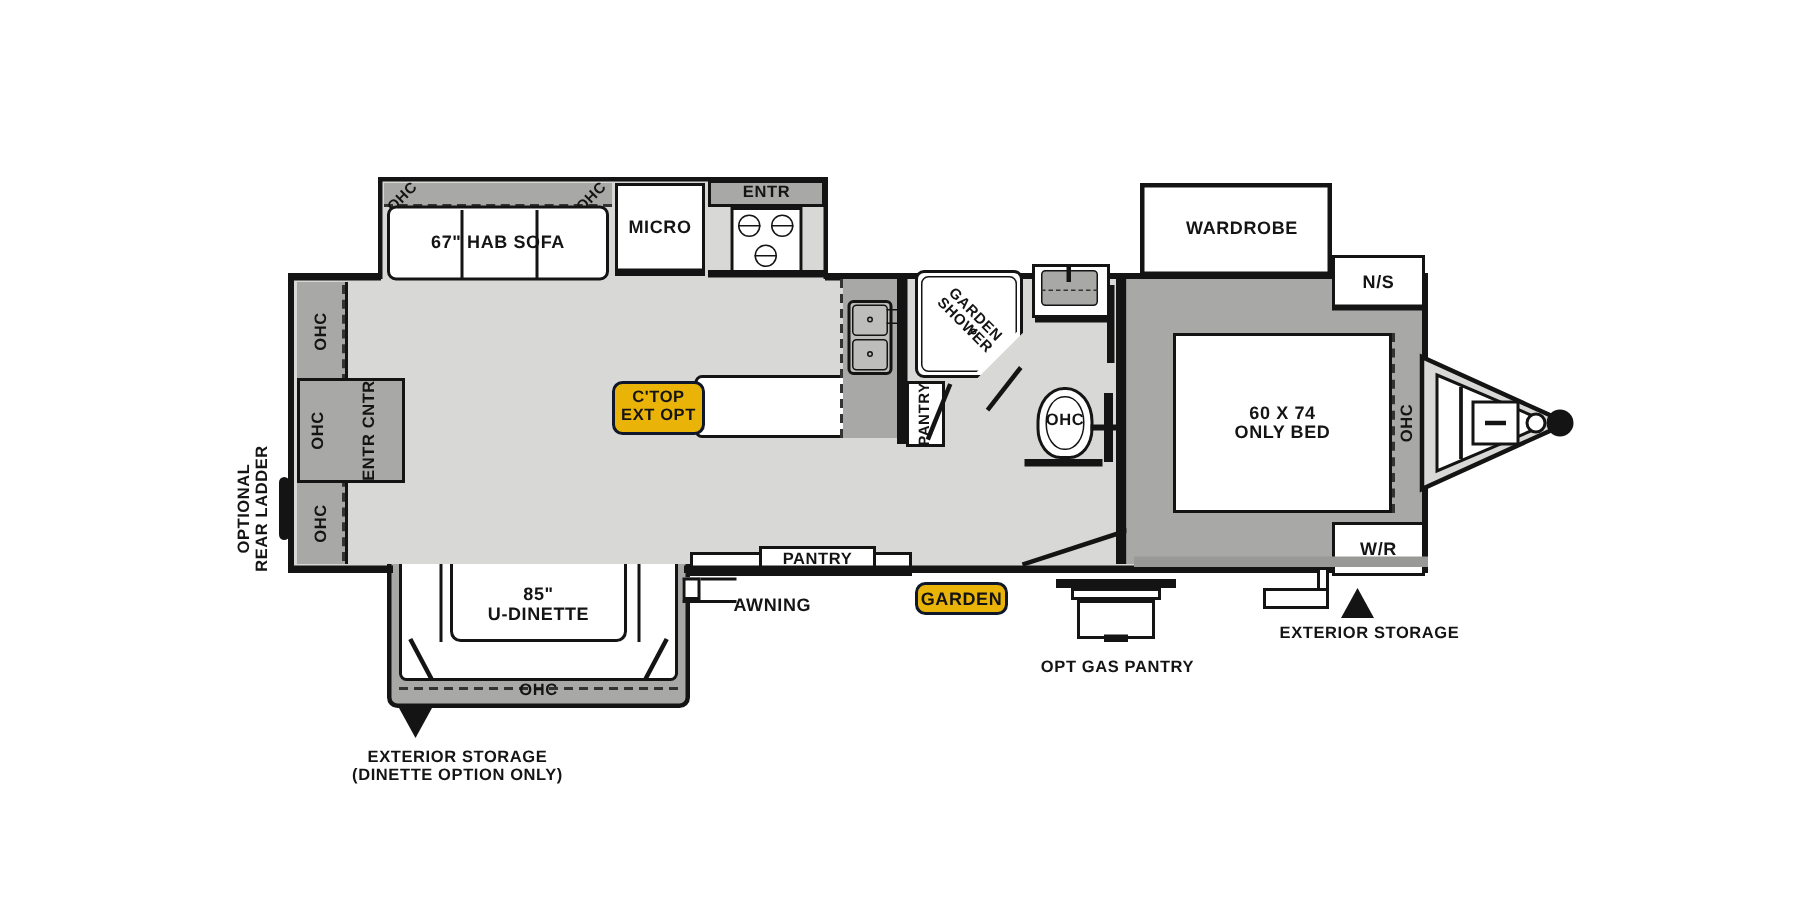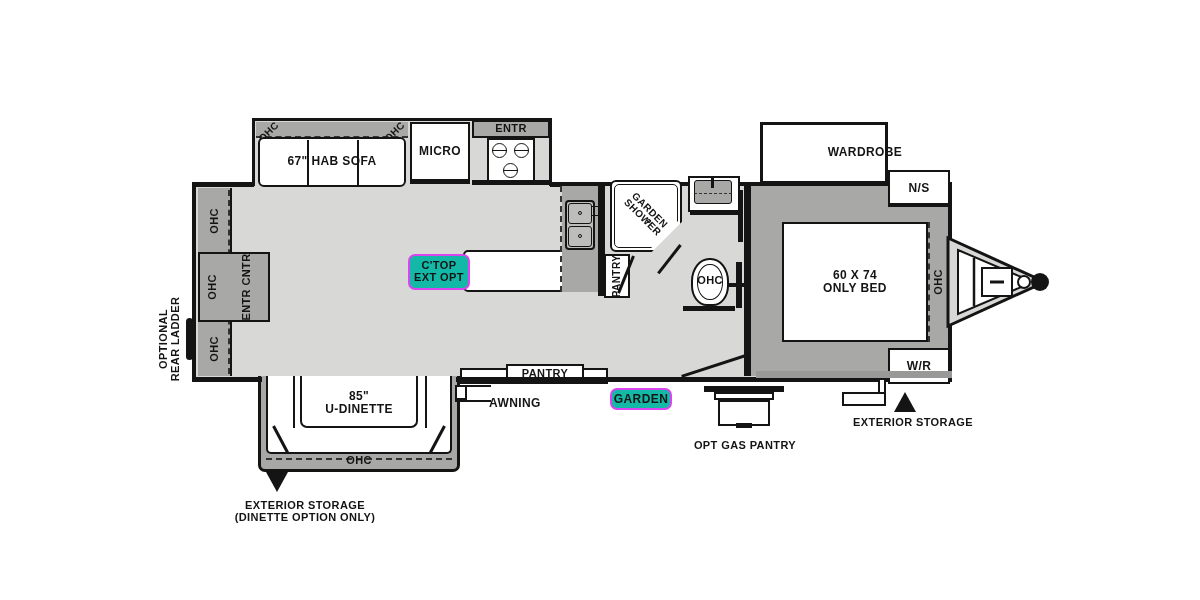--- a/index.html
+++ b/index.html
@@ -12,21 +12,21 @@
   .lbl{position:absolute;box-sizing:border-box;
        font-family:"Liberation Sans", sans-serif;
        font-weight:bold;color:#141414;letter-spacing:.4px;
        display:flex;align-items:center;justify-content:center;
        text-align:center;line-height:1.05;white-space:pre;}
   .rot90{transform:rotate(-90deg);transform-origin:center center;}
   .rot45{transform:rotate(-45deg);transform-origin:center center;}
   .rotp45{transform:rotate(45deg);transform-origin:center center;}
 
   
-  .callout{background:#14b8a6;border:2px solid #d946ef;border-radius:7px;}
+  .callout{background:#eab308;border:2px solid #0f172a;border-radius:7px;}
   .cab{background:#a8a8a6;}
   .cab-d{background:#999997;}
   .wall{background:#141414;}
 
   
   #shell{left:192px;top:182px;width:760px;height:200px;}
 </style>
 </head>
 <body>
 
@@ -132,21 +132,21 @@
   <div class="abs" style="left:736px;top:262px;width:6px;height:46px;background:#141414;"></div>
   <div class="abs" style="left:727px;top:283px;width:18px;height:4px;background:#141414;"></div>
   <div class="lbl rot90" style="left:752px;top:254px;width:18px;height:62px;font-size:10px;">OPT TV</div>
   <div class="abs" style="left:738px;top:190px;width:5px;height:52px;background:#141414;"></div>
 
   <div class="abs" style="left:678px;top:352px;width:74px;height:3px;background:#141414;transform:rotate(-18deg);transform-origin:right center;"></div>
 
   <div class="abs cab" style="left:751px;top:186px;width:197px;height:190px;"></div>
 
   <div class="abs" style="left:760px;top:122px;width:128px;height:62px;background:#fff;border:3px solid #141414;"></div>
-  <div class="lbl" style="left:805px;top:142px;width:120px;height:20px;font-size:12px;">WARDROBE</div>
+  <div class="lbl" style="left:768px;top:142px;width:120px;height:20px;font-size:12px;">WARDROBE</div>
 
   <div class="abs" style="left:888px;top:170px;width:62px;height:36px;background:#fff;border:2.5px solid #141414;"></div>
   <div class="lbl" style="left:888px;top:170px;width:62px;height:36px;font-size:12px;">N/S</div>
 
   <div class="abs" style="left:782px;top:222px;width:146px;height:120px;background:#fff;border:2.5px solid #141414;"></div>
   <div class="lbl" style="left:782px;top:262px;width:146px;height:40px;font-size:12px;flex-direction:column;">
     <span>60 X 74</span>
     <span>ONLY BED</span>
   </div>
 

